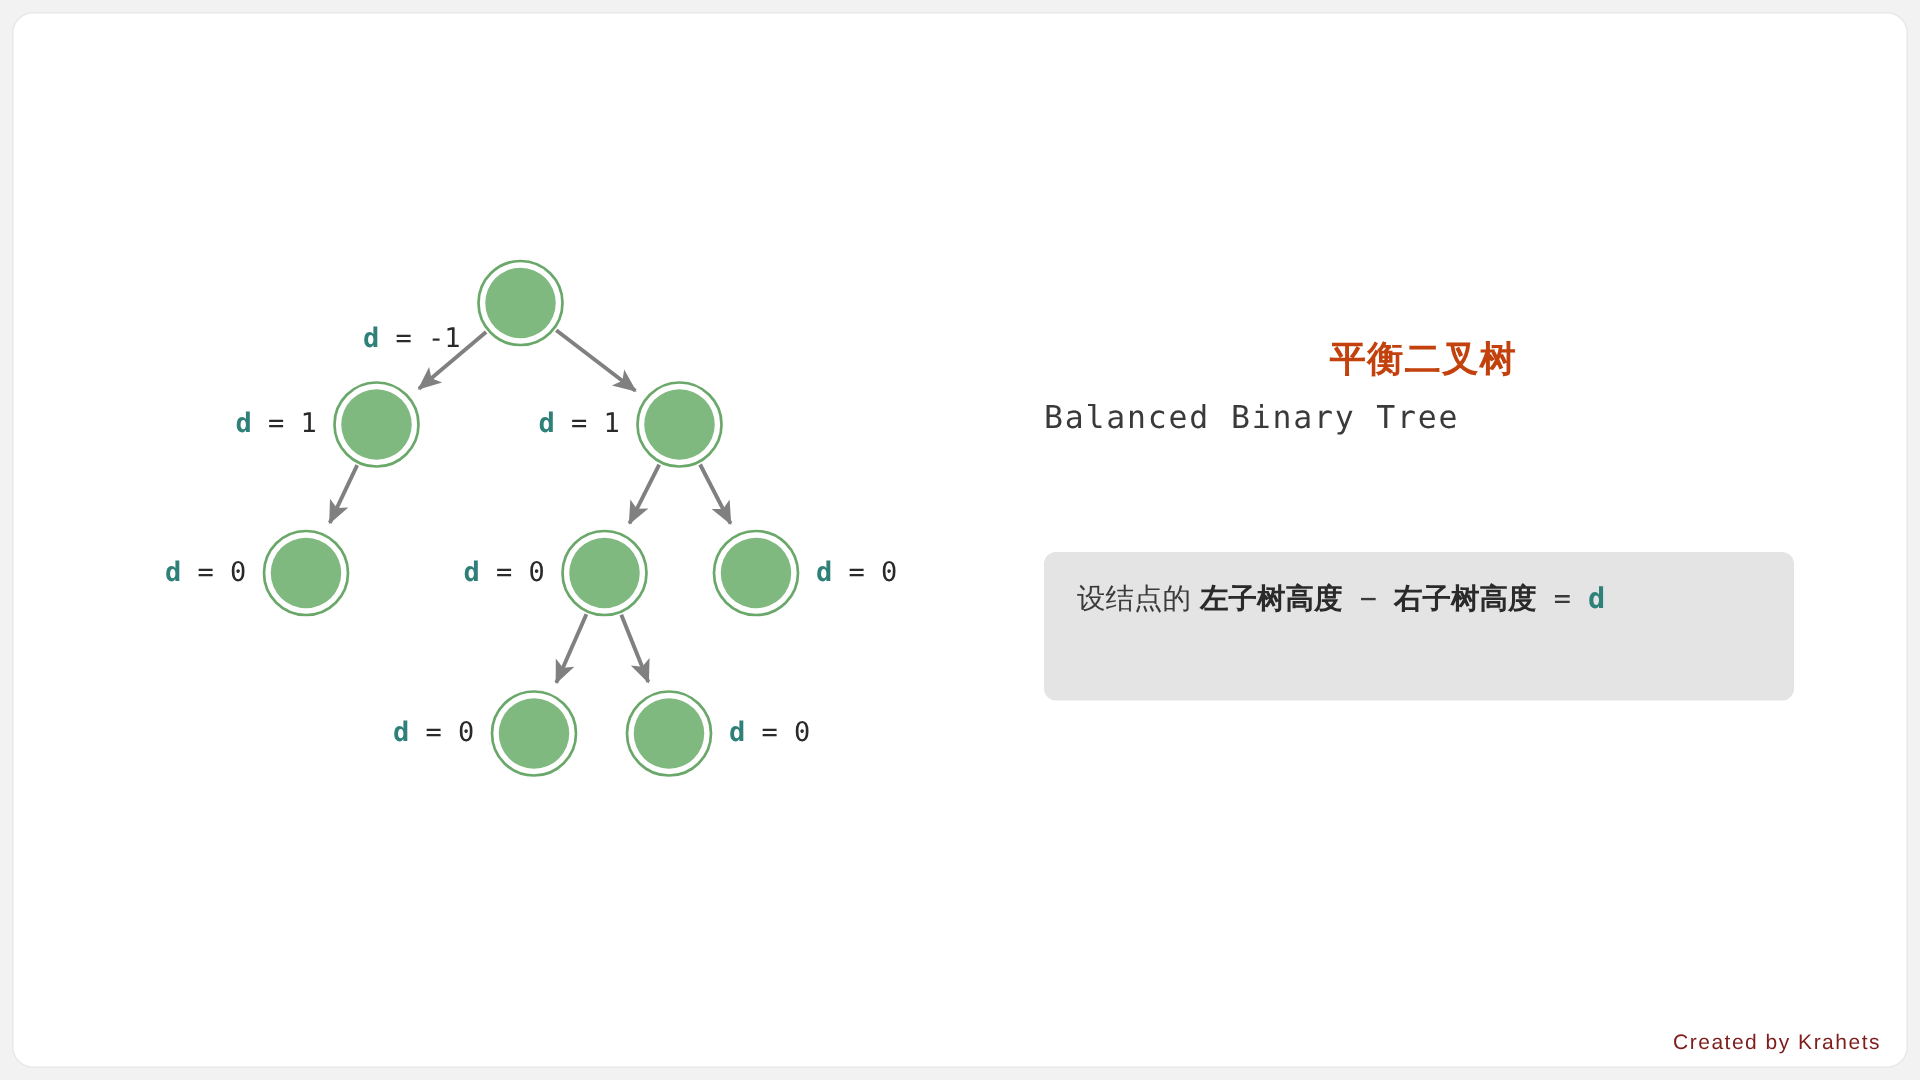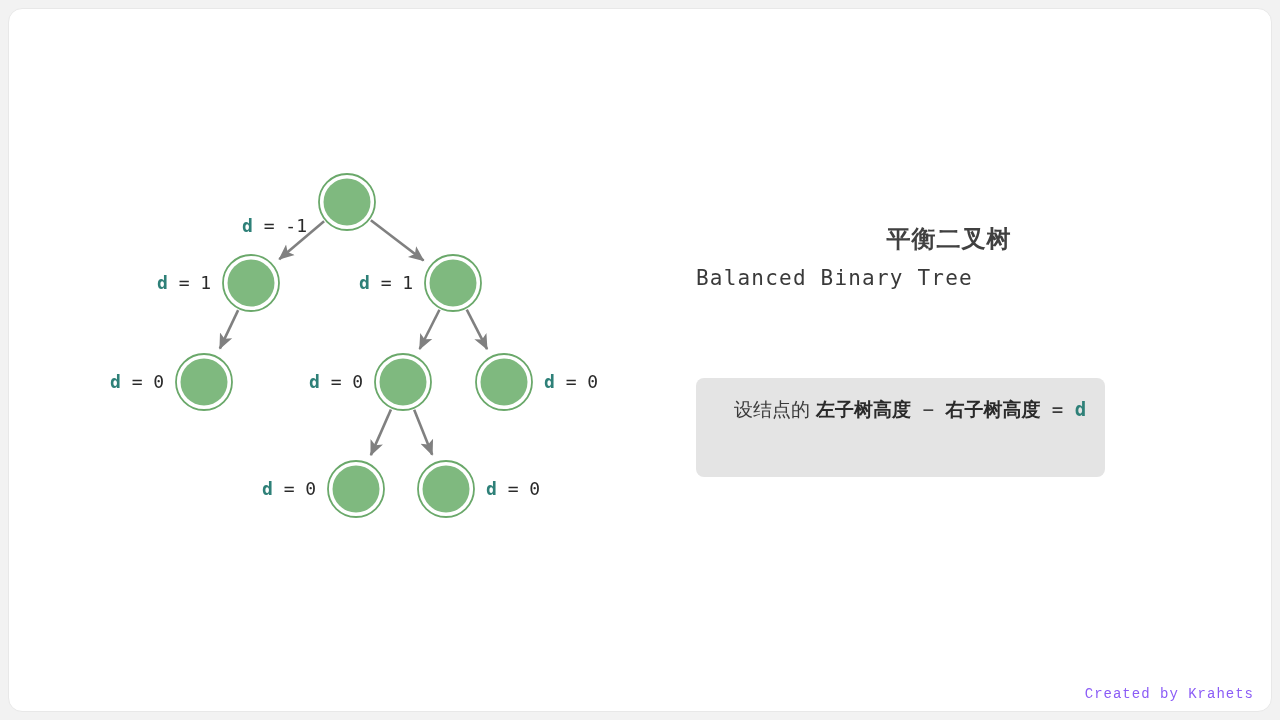--- a/index.html
+++ b/index.html
@@ -63,67 +63,67 @@
 
   
   #right-panel {
     position: absolute;
     left: 696px;
     top: 222px;
     width: 506px;
   }
   #panel-title {
     text-align: center;
-    color: #404040;
+    color: #c2410c;
     font-family: "DejaVu Sans", sans-serif;
     font-size: 24px;
     font-weight: 700;
     line-height: 34px;
     letter-spacing: 1px;
   }
   #panel-subtitle {
     color: #3a3a3a;
     font-family: "DejaVu Sans Mono", monospace;
     font-size: 21px;
     font-weight: 400;
     line-height: 32px;
     letter-spacing: 1.2px;
     margin-top: 6px;
   }
 
   #callout {
     position: absolute;
     left: 696px;
-    top: 378px;
-    width: 409px;
+    top: 368px;
+    width: 500px;
     height: 99px;
     background: #e4e4e4;
     border-radius: 8px;
     box-sizing: border-box;
-    padding: 12px 0 0 16px;
+    padding: 12px 0 0 0;
   }
   .callout-line {
     font-family: "DejaVu Sans", sans-serif;
     font-size: 19px;
     color: #3a3a3a;
     line-height: 38px;
     white-space: pre;
     padding-left: 22px;
   }
   .callout-line .bold { font-weight: 700; color: #2a2a2a; }
   .callout-line .dvar { color: #2e8078; font-weight: 700; font-family: "DejaVu Sans Mono", monospace; }
   .callout-line .mono { font-family: "DejaVu Sans Mono", monospace; }
 
   #credit {
     position: absolute;
     right: 26px;
     bottom: 18px;
-    font-family: Liberation Mono, monospace;
+    font-family: Liberation Sans, sans-serif;
     font-size: 14px;
-    color: #8b5cf6;
+    color: #7f1d1d;
     letter-spacing: 1px;
     white-space: pre;
   }
 </style>
 </head>
 <body>
 
 <div id="canvas">
   <div id="card"></div>
 

